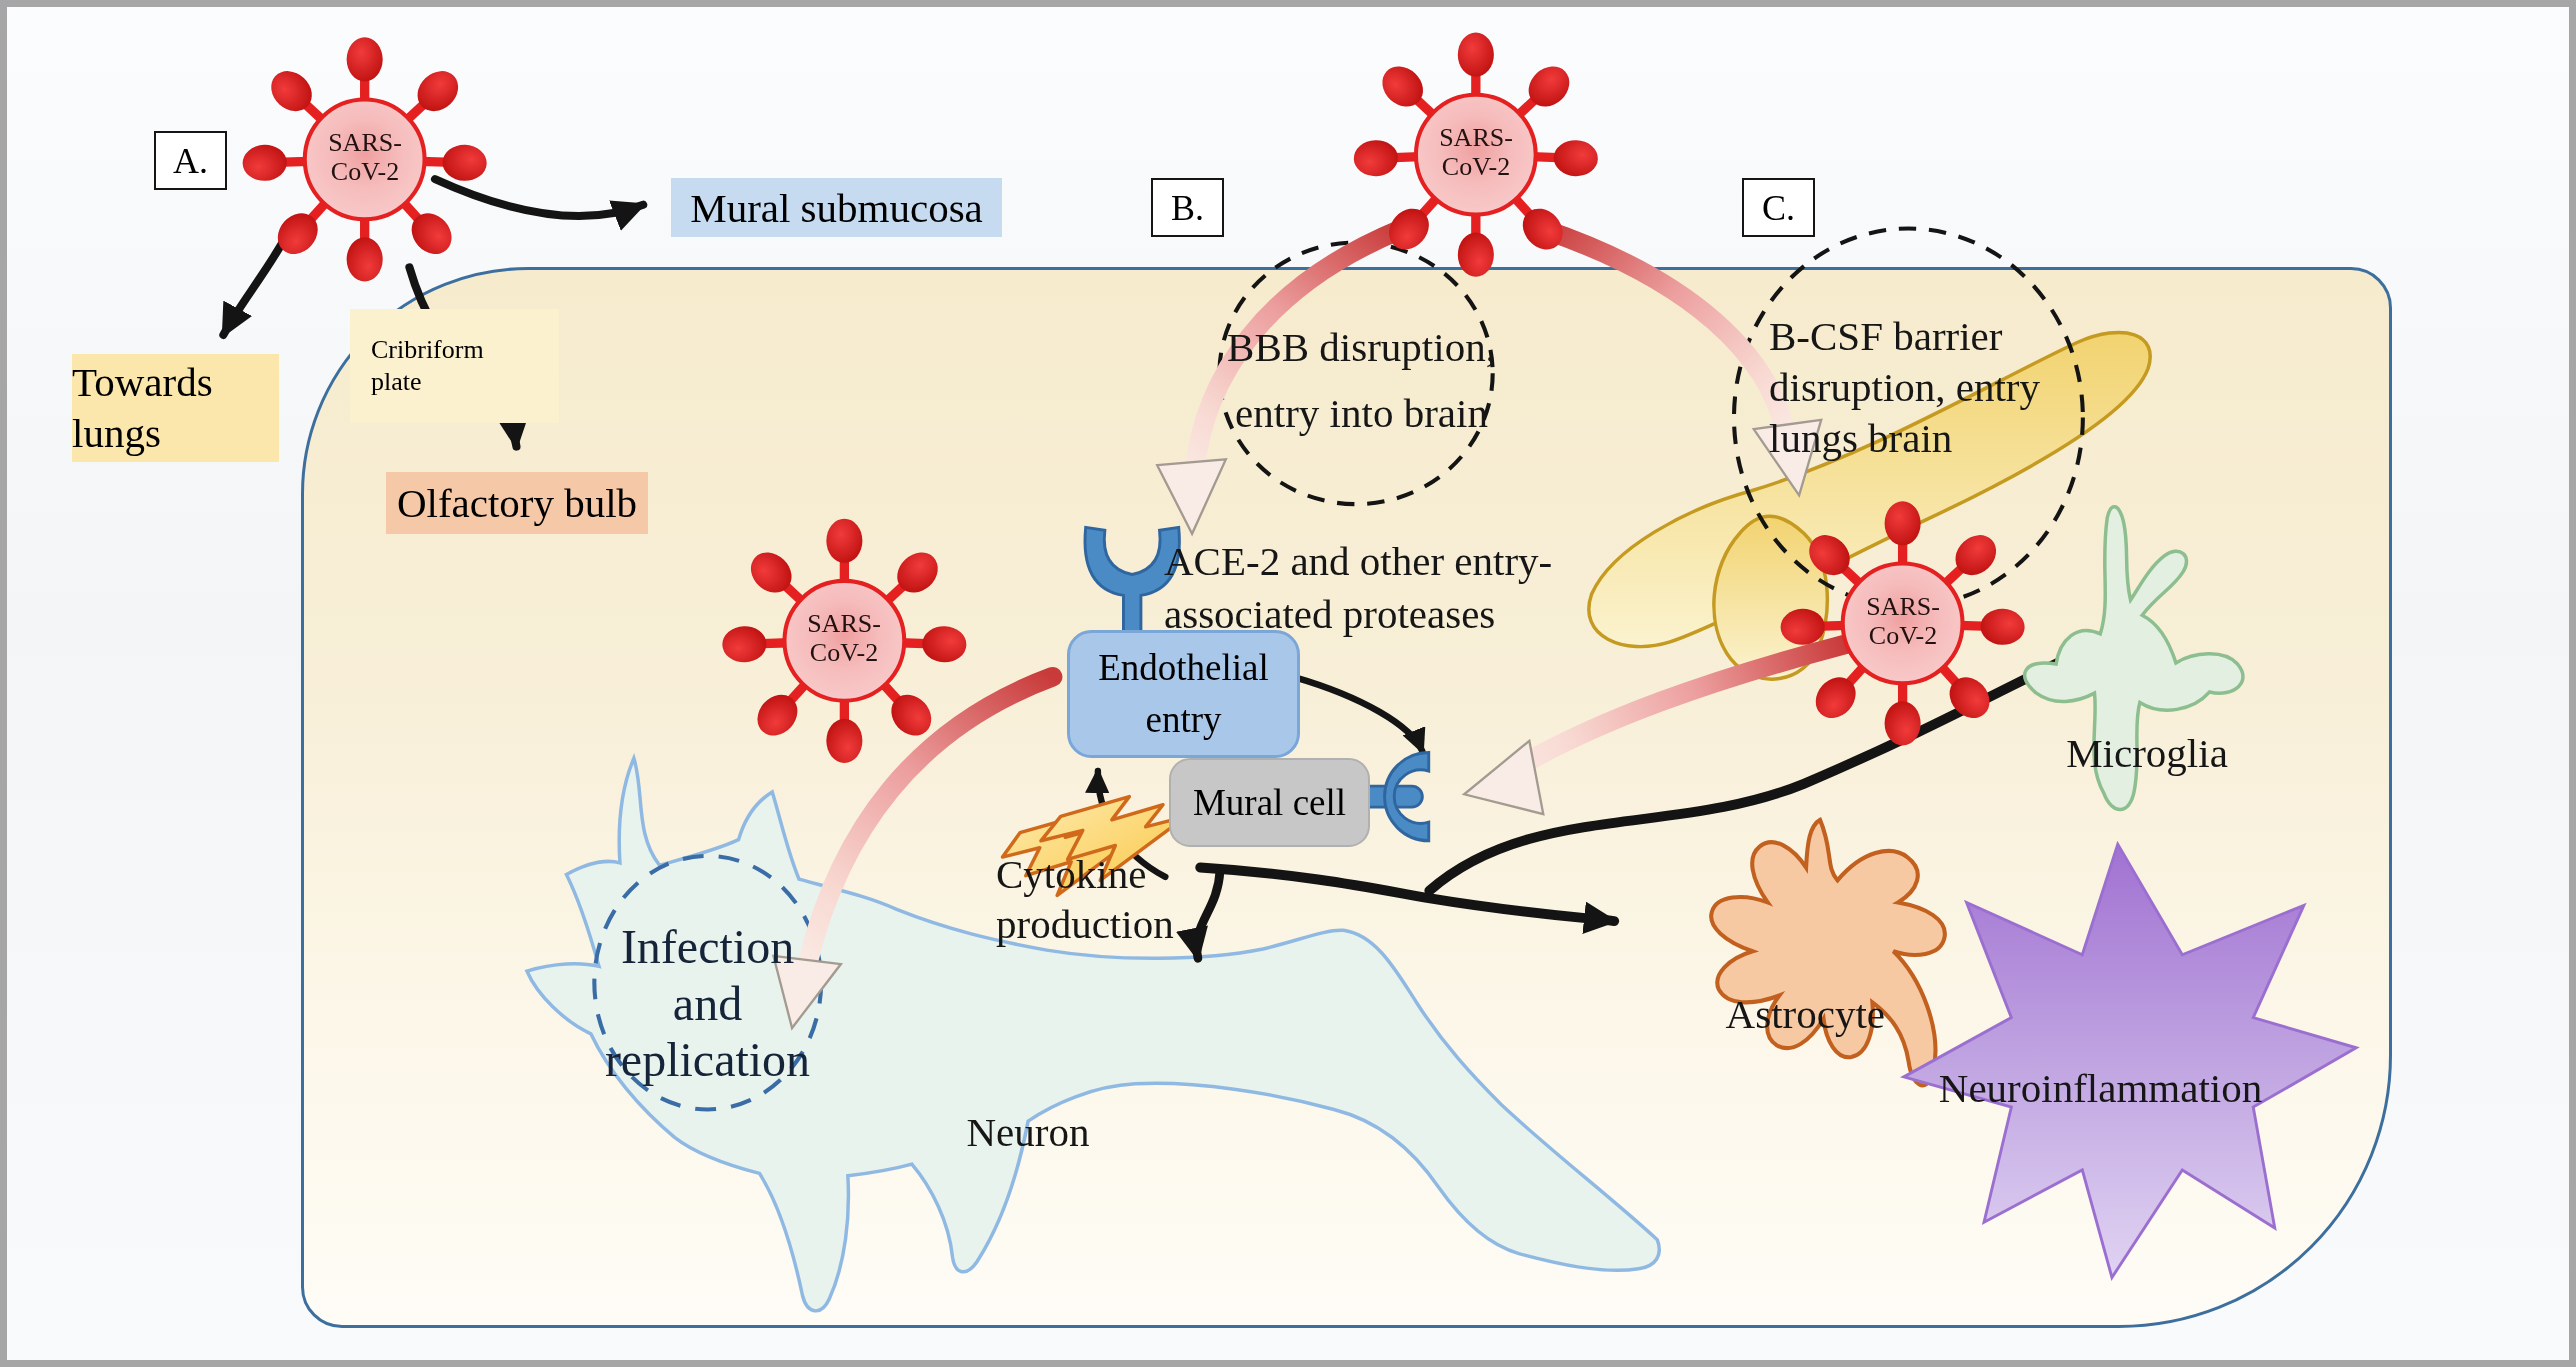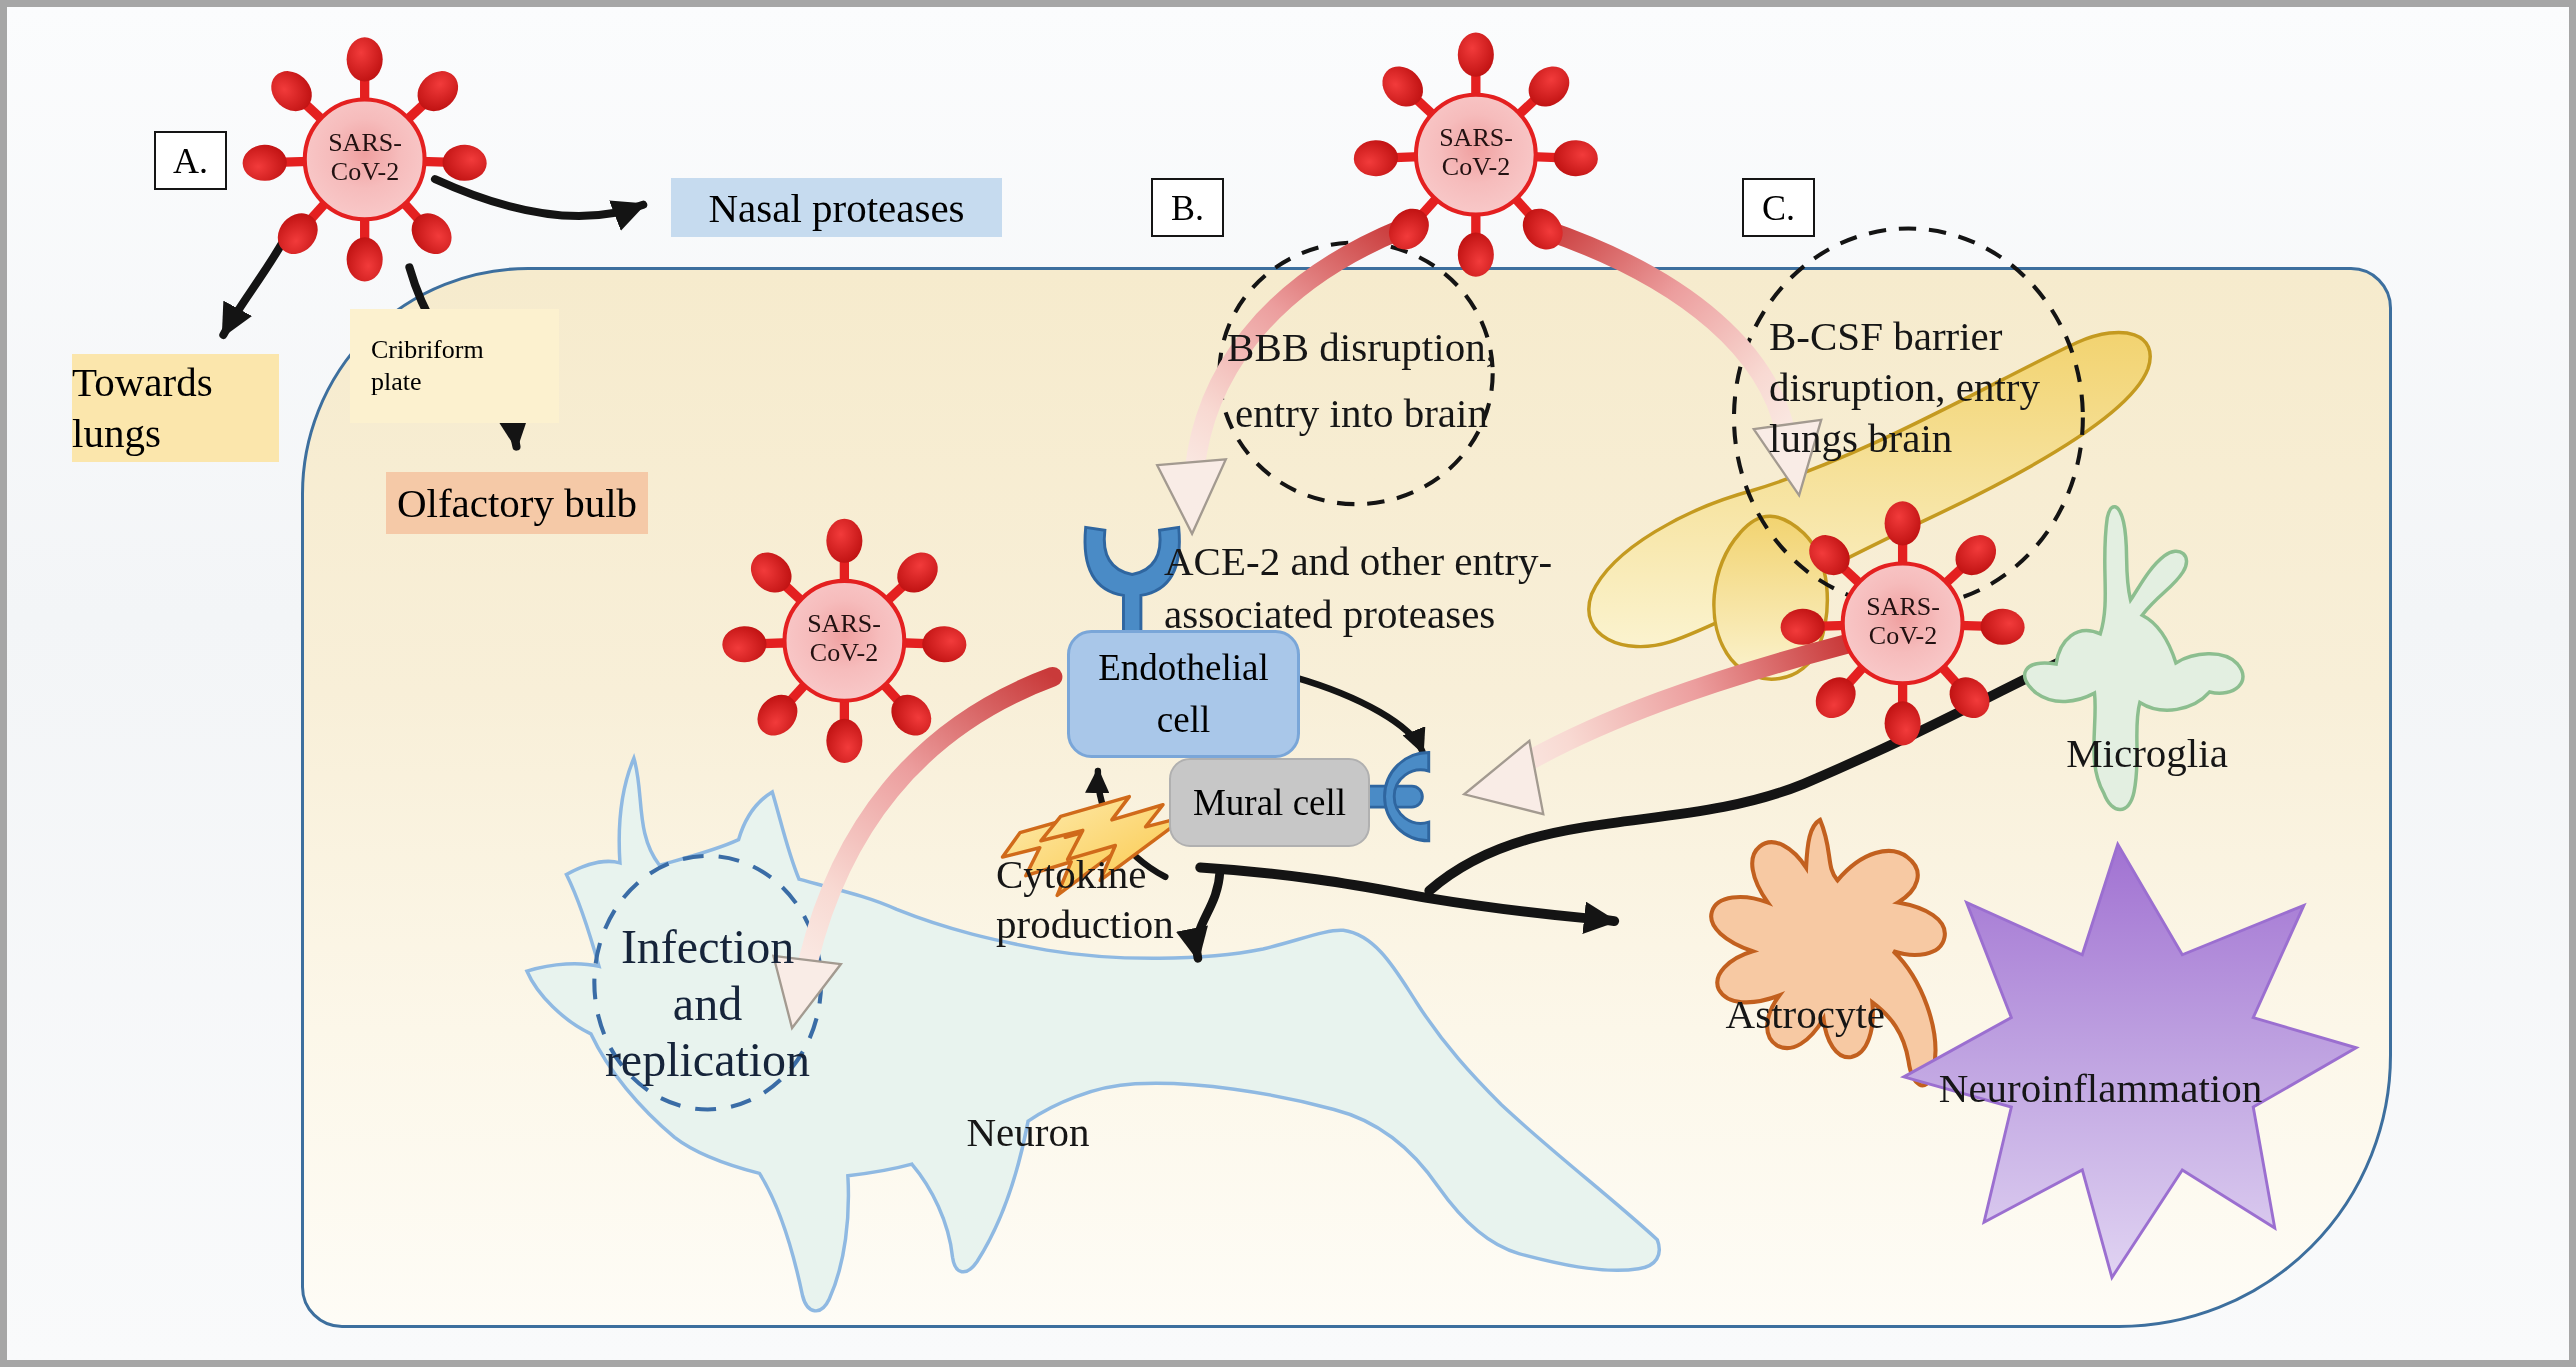--- a/index.html
+++ b/index.html
@@ -239,36 +239,36 @@
     <span>A.</span>
     </div>
   <div class="panelbox center" style="left:1144px;top:171px">
     <span>B.</span>
     </div>
   <div class="panelbox center" style="left:1735px;top:171px">
     <span>C.</span>
     </div>
 
   <div id="box-nasal" class="abs center">
-    <span class="prewrap">Nasal proteases</span>
+    <span class="prewrap">Mural submucosa</span>
     </div>
   <div id="box-lungs" class="abs">
     <span class="prewrap">Towards
 lungs</span>
     </div>
   <div id="box-crib" class="abs">
     <span class="prewrap">Cribriform
 plate</span>
     </div>
   <div id="box-olf" class="abs center">
     <span class="prewrap">Olfactory bulb</span>
     </div>
   <div id="box-endo" class="abs center">
     <span class="prewrap" style="text-align:center">Endothelial
-cell</span>
+entry</span>
     </div>
   <div id="box-mural" class="abs center">
     <span class="prewrap">Mural cell</span>
     </div>
 
   <div id="l-bbb" class="lbl prewrap">BBB disruption,
 entry into brain</div>
   <div id="l-bcsf" class="lbl prewrap">B-CSF barrier
 disruption, entry
 lungs brain</div>

